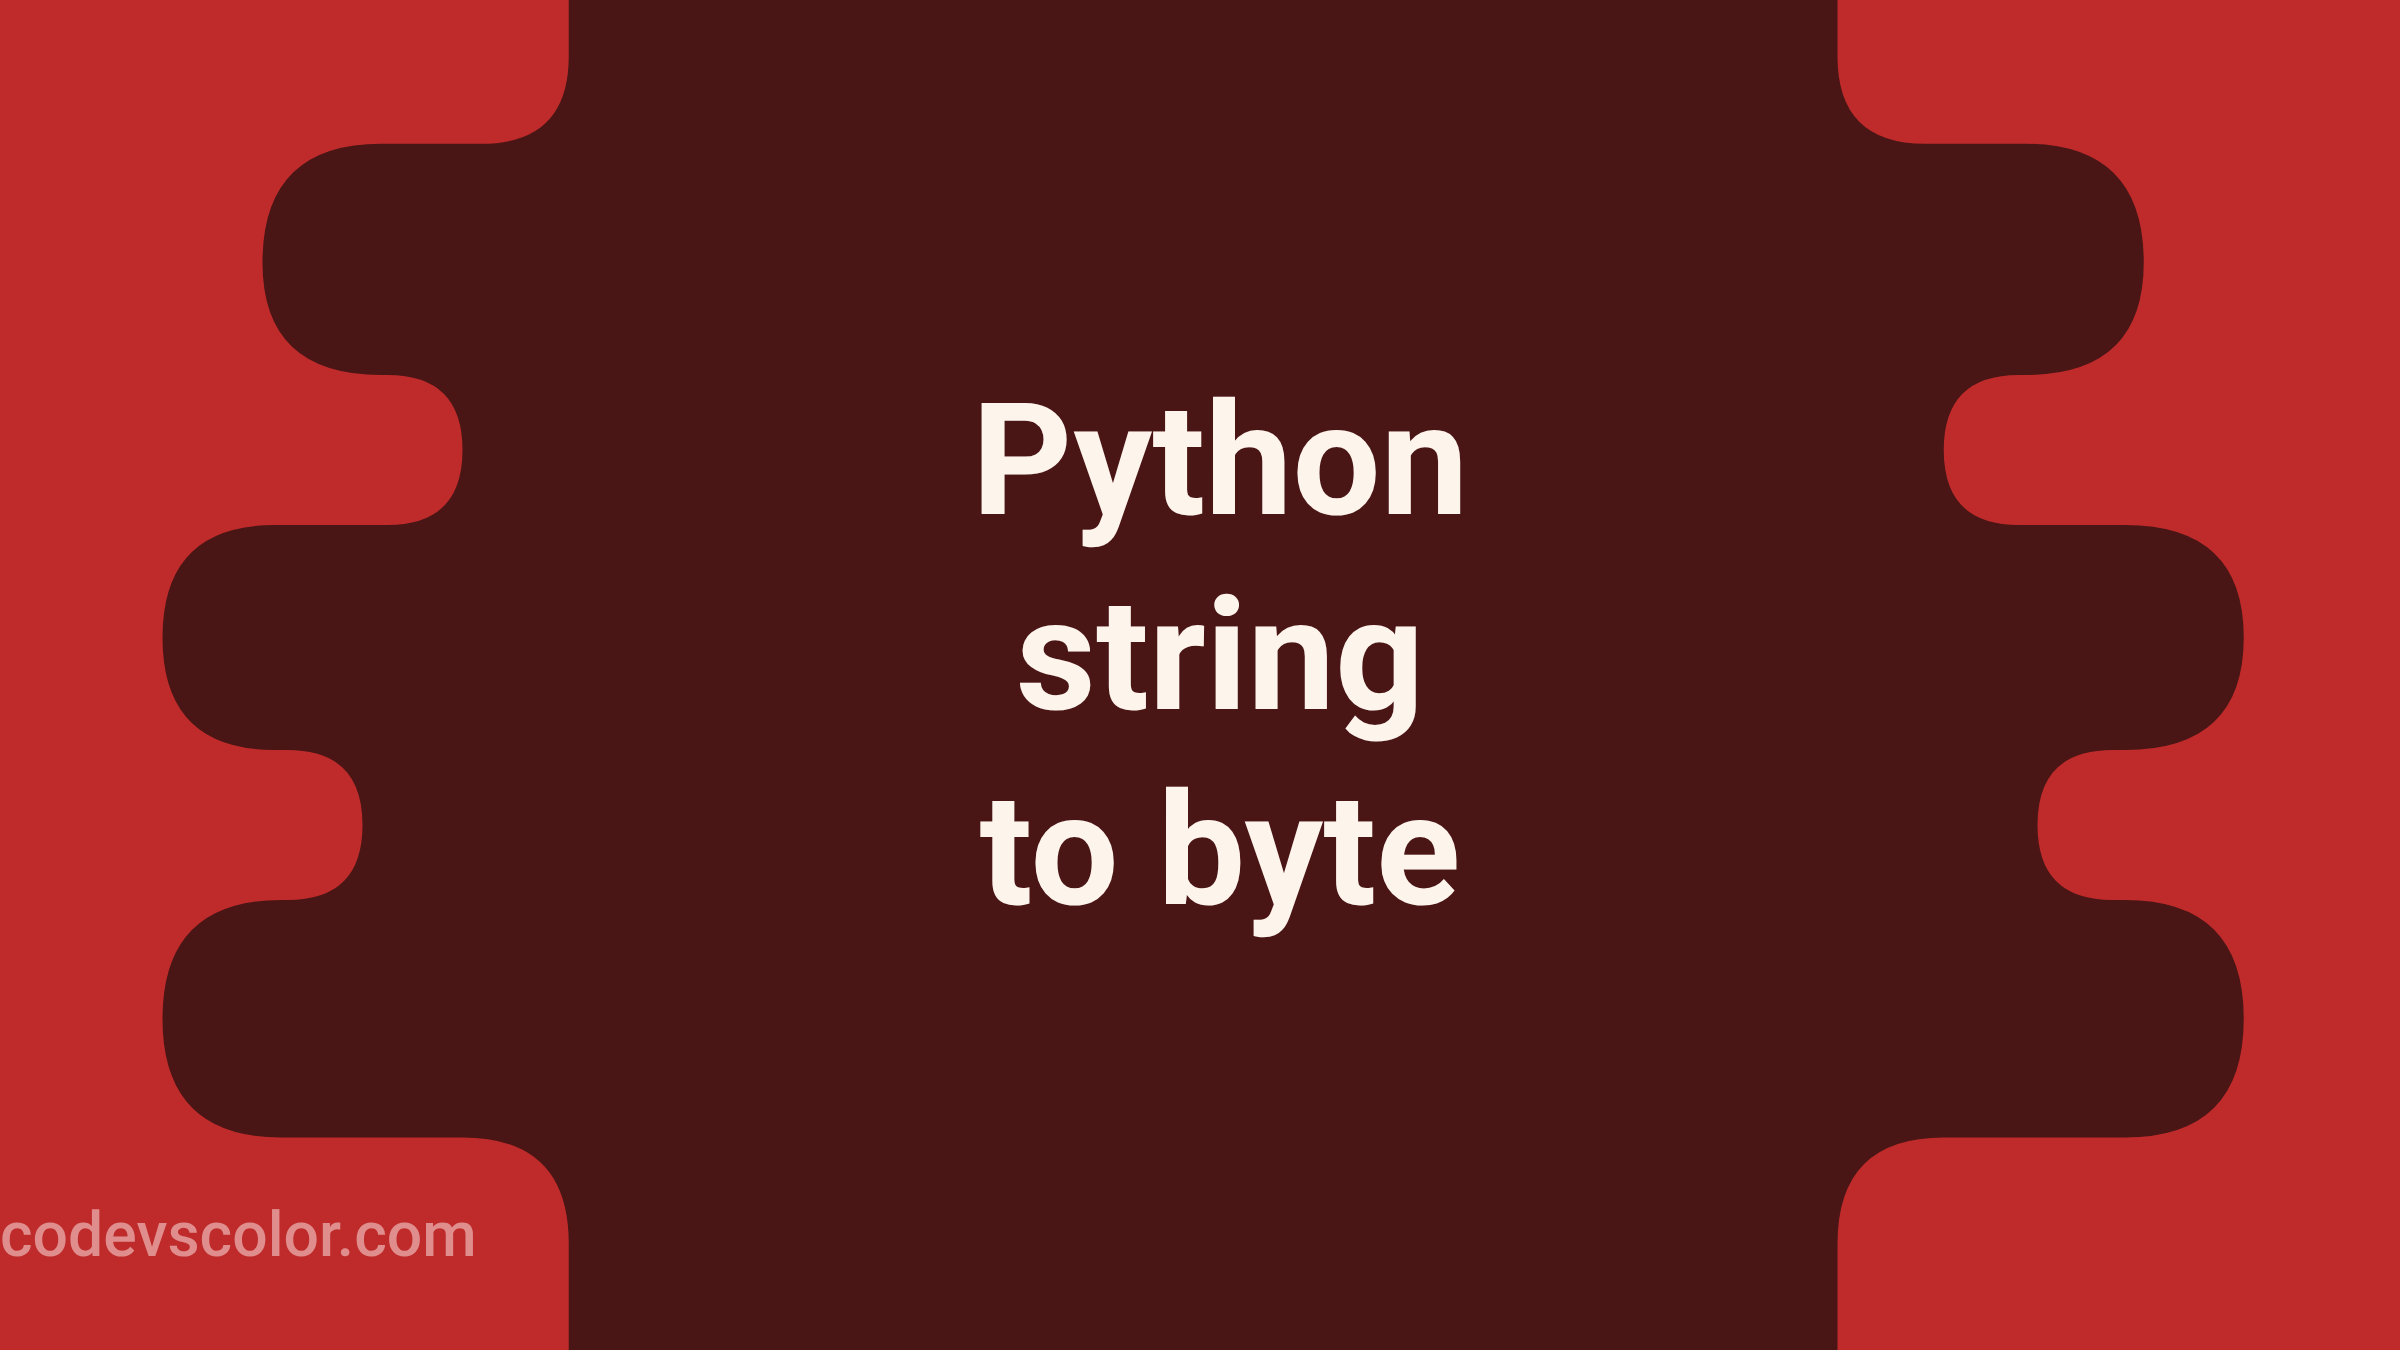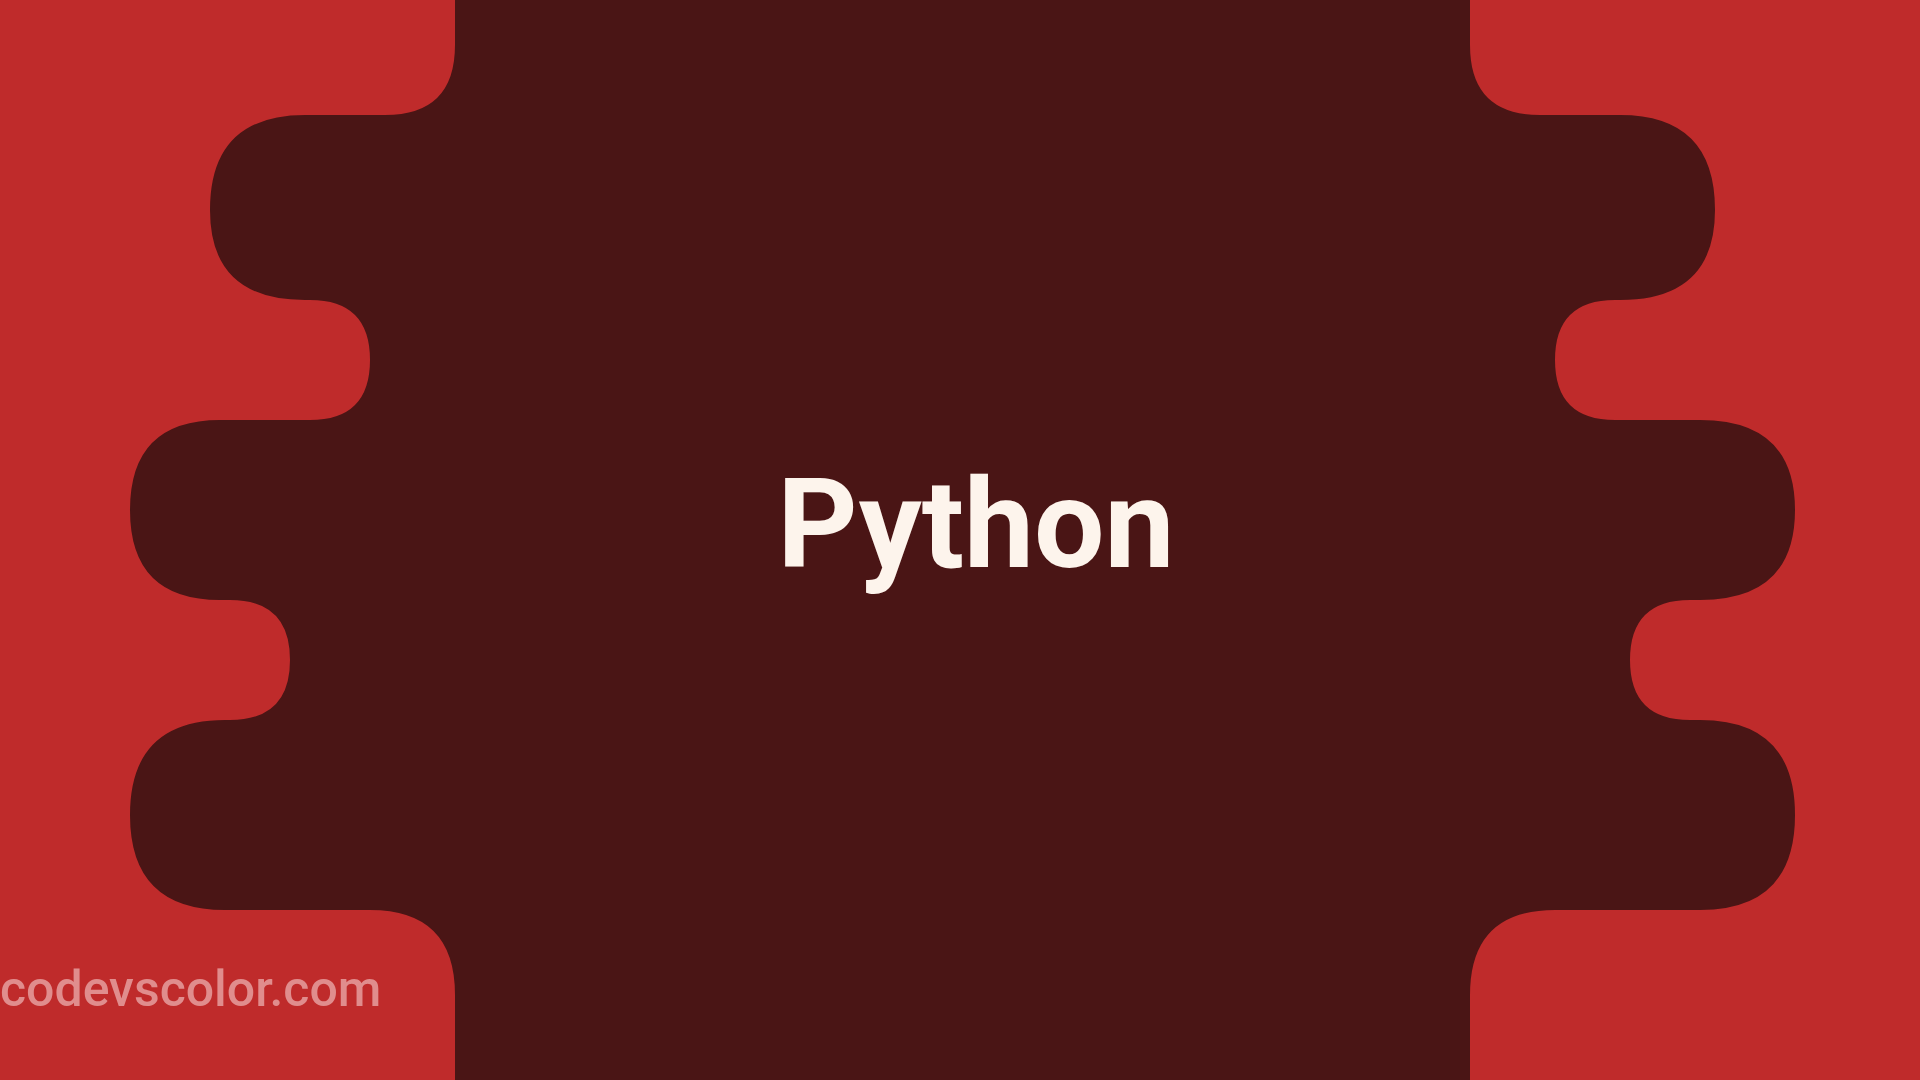--- a/index.html
+++ b/index.html
@@ -108,17 +108,19 @@
       L 1540 115
       Q 1470 115 1470 45
       L 1470 0
       Z
     "></path>
   </svg>
 
   <div class="text-wrapper">
     <div class="title">
       <div>Python</div>
+      <div>string</div>
+      <div>to byte</div>
     </div>
   </div>
 
   <div class="footer">codevscolor.com</div>
 </div>
 
 </body></html>

